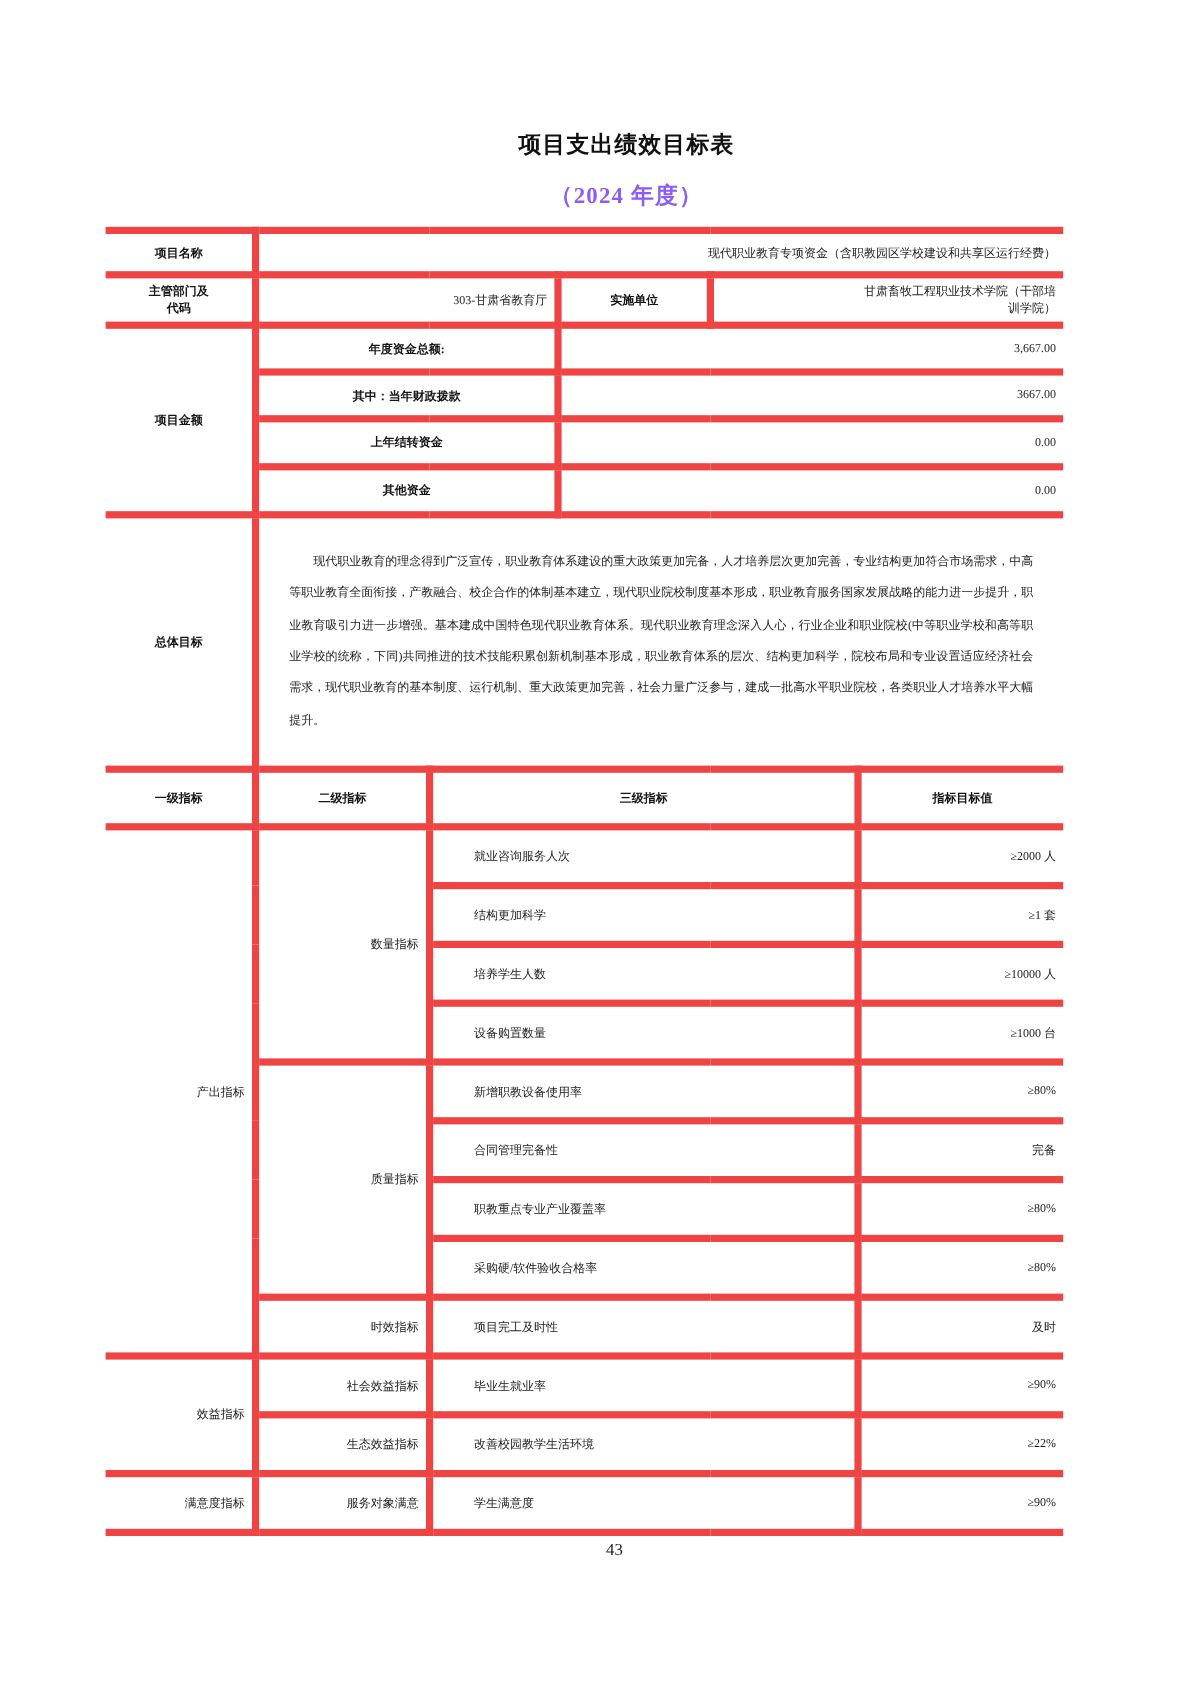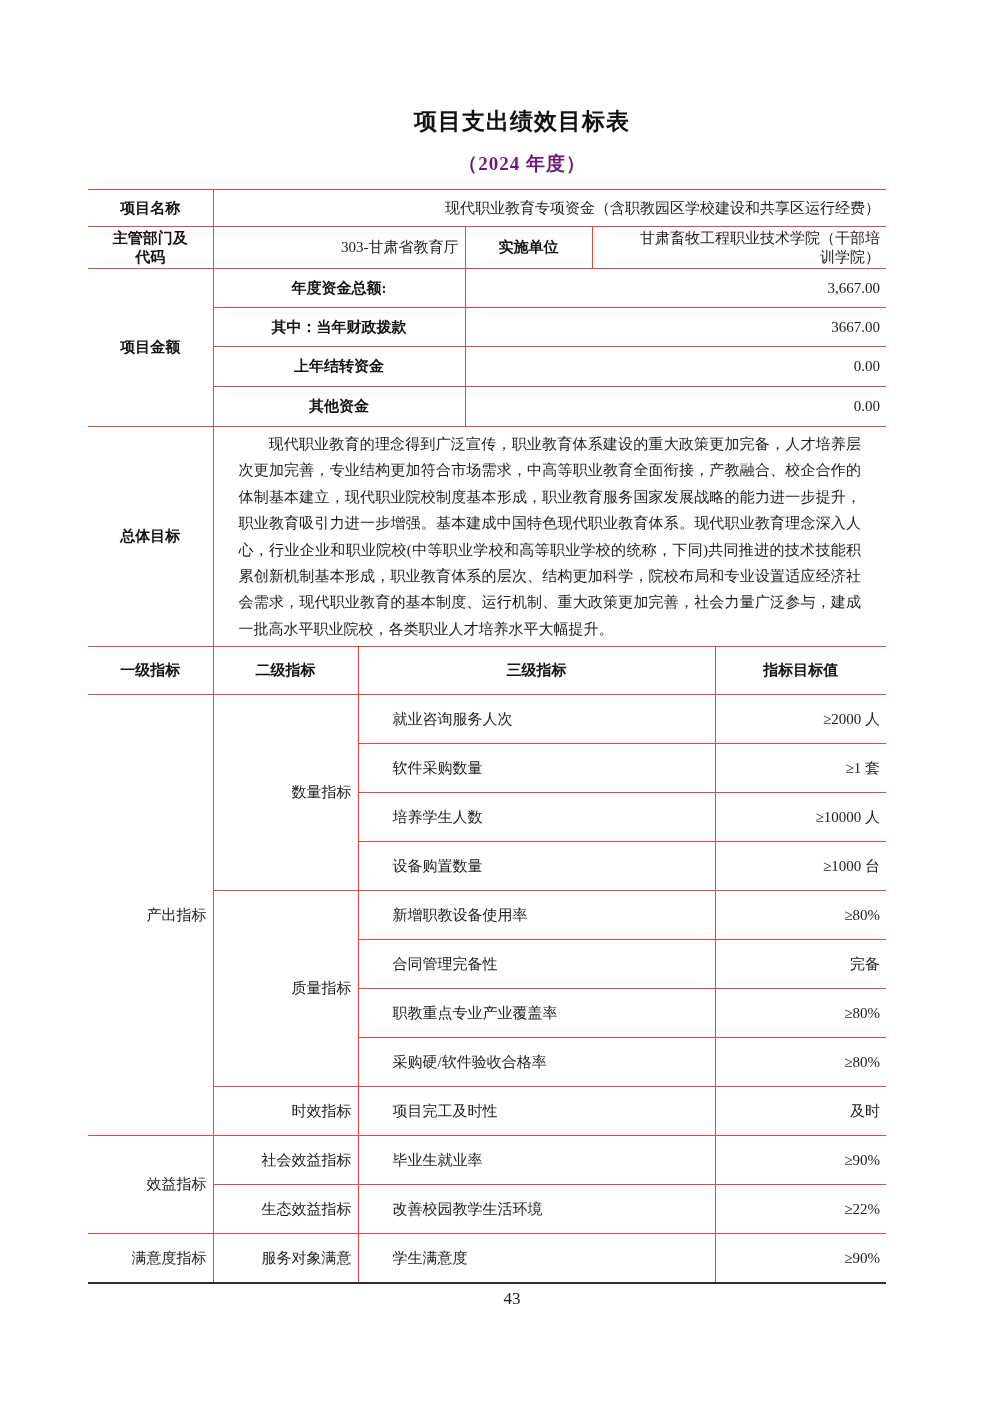--- a/index.html
+++ b/index.html
@@ -14,49 +14,49 @@
   }
   .hgroup {
     width: 1000px;
     box-sizing: border-box;
     padding-left: 44px;
     text-align: center;
   }
   .doc-title {
     margin: 0;
     padding-top: 106px;
-    font-size: 23px;
+    font-size: 19px;
     line-height: 32px;
     font-weight: bold;
     letter-spacing: 1px;
     color: #111111;
   }
   .doc-subtitle {
     margin: 0;
     padding-top: 13px;
     font-size: 19px;
     line-height: 26px;
     font-weight: bold;
     letter-spacing: 1px;
-    color: #701a75;
+    color: #8b5cf6;
   }
   table.doc {
     border-collapse: collapse;
     table-layout: fixed;
     width: 798px;
     margin-left: 88px;
     margin-top: 12px;
     border-left: hidden;
     border-right: hidden;
     border-bottom: 2px solid #2f2f2f;
   }
   table.doc td {
-    border: 1px solid #ef4444;
+    border: 6px solid #ef4444;
     padding: 0 6px;
-    font-size: 15px;
+    font-size: 10px;
     vertical-align: middle;
     overflow: hidden;
   }
   .lbl  { font-weight: bold; text-align: center; color: #141414; }
   .val  { text-align: right; }
   .l3   { text-align: left; padding-left: 34px !important; }
   .wrap { white-space: pre-line; }
   .goal {
     text-align: justify;
     text-indent: 2em;
@@ -71,21 +71,21 @@
   .h212 { height: 212px; }
   .h48  { height: 48px; }
   .h49  { height: 49px; }
   .pagenum {
     width: 798px;
     margin-left: 88px;
     box-sizing: border-box;
     padding-left: 50px;
     padding-top: 5px;
     text-align: center;
-    font-size: 17px;
+    font-size: 14px;
     color: #1c1c1c;
   }
 </style>
 </head>
 <body>
 
 <div class="page">
 
   <div class="hgroup">
     <h1 class="doc-title">项目支出绩效目标表</h1>
@@ -147,21 +147,21 @@
       <td class="lbl">指标目标值</td>
     </tr>
 
     <tr class="h49">
       <td class="val" rowspan="9">产出指标</td>
       <td class="val" rowspan="4">数量指标</td>
       <td class="l3" colspan="3">就业咨询服务人次</td>
       <td class="val">≥2000 人</td>
     </tr>
     <tr class="h49">
-      <td class="l3" colspan="3">软件采购数量</td>
+      <td class="l3" colspan="3">结构更加科学</td>
       <td class="val">≥1 套</td>
     </tr>
     <tr class="h49">
       <td class="l3" colspan="3">培养学生人数</td>
       <td class="val">≥10000 人</td>
     </tr>
     <tr class="h49">
       <td class="l3" colspan="3">设备购置数量</td>
       <td class="val">≥1000 台</td>
     </tr>

